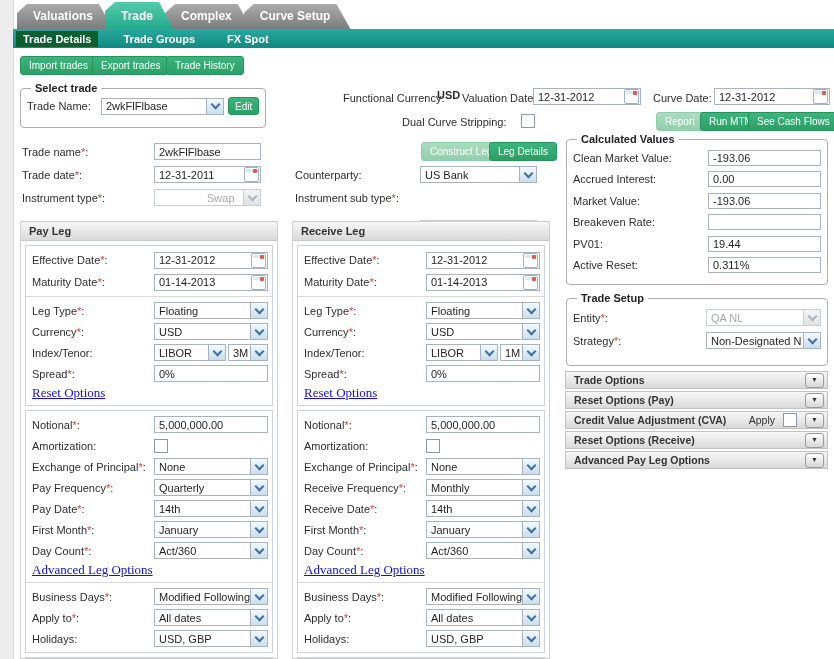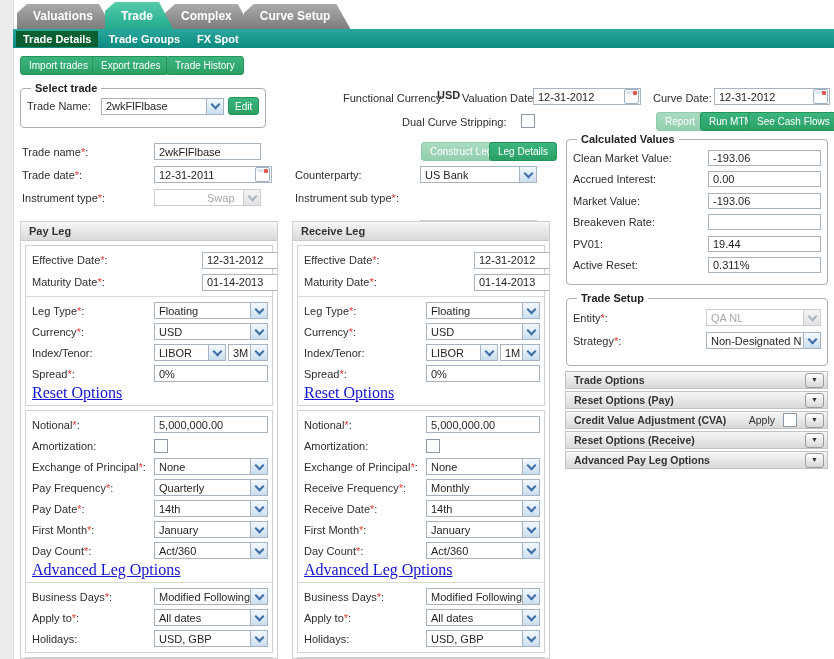--- a/index.html
+++ b/index.html
@@ -9,21 +9,21 @@
 
   
   .tabbar{position:absolute;left:13px;top:3px;right:0;height:26px;display:flex;align-items:flex-end;padding-left:4px;}
   .tab{position:relative;color:#fff;font-weight:bold;font-size:12px;padding:5px 20px 6px 16px;margin-right:-8px;
        background:linear-gradient(#ababab,#7c7c7c);
        clip-path:polygon(0 100%,0 9px,10px 0,calc(100% - 14px) 0,100% 100%);}
   .tab.active{background:linear-gradient(#55cbaa,#22ab8d);z-index:5;padding-top:7px;}
 
   
   .subnav{position:absolute;left:13px;top:29px;right:0;height:19px;
-          background:linear-gradient(#2aa89e,#0e8b81);display:flex;align-items:center;gap:3px;padding-left:3px;}
+          background:linear-gradient(#2aa89e,#0e8b81);display:flex;align-items:center;gap:18px;padding-left:3px;}
   .subnav-item{color:#fff;font-weight:bold;font-size:11px;padding:2px 7px;white-space:nowrap;}
   .subnav-item.selected{background:#0a5f30;}
 
   
   .gbtn{display:inline-flex;align-items:center;justify-content:center;color:#fff;font-size:10px;
         background:linear-gradient(#3cb47e,#29a065);border:1px solid #259459;border-radius:3px;
         padding:0 8px;height:19px;box-sizing:border-box;white-space:nowrap;}
   .gbtn.disabled{background:#9dd4b8;background:linear-gradient(#a9dcc0,#92cfad);border-color:#8fccaa;}
 
   
@@ -37,42 +37,42 @@
   .combo.disabled{border-color:#c8ced6;}
   .combo.disabled .txt{color:#a9a9a9;}
   .combo.disabled .btn{background:linear-gradient(#f4f4f4,#e2e2e2);border-left-color:#c8ced6;}
   .combo.disabled .chev{border-color:#a8b6c4;}
   .cal-icon{width:13px;height:13px;flex:none;margin-right:1px;border:1px solid #9db1c4;border-radius:2px;
         background:#fdfdfd;position:relative;}
   .cal-icon::before{content:'';position:absolute;left:1px;right:1px;top:1px;height:3px;background:#dde7ef;}
   .cal-icon::after{content:'';position:absolute;right:1px;top:1px;width:4px;height:4px;background:#e2574c;border-radius:1px;}
   .checkbox{width:12px;height:12px;border:1px solid #8b98a5;background:#fff;box-sizing:content-box;}
   .req{color:#e03b30;}
-  a.leglink{color:#1212cf;font-family:"Liberation Serif",serif;font-size:16px;text-decoration:underline;cursor:pointer;}
+  a.leglink{color:#1212cf;font-family:"Liberation Serif",serif;font-size:13px;text-decoration:underline;cursor:pointer;}
 
   
   fieldset{border:1px solid #aeaeae;border-radius:4px;margin:0;padding:2px 6px;position:absolute;box-sizing:border-box;}
   legend{font-weight:bold;font-size:11px;color:#222;padding:0 4px;margin-left:4px;}
 
   
   .acc{height:16px;background:linear-gradient(#f7f7f7,#d9d9d9);border:1px solid #c2c2c2;
        display:flex;align-items:center;padding:0 3px 0 8px;margin-bottom:2px;}
   .acc .albl{font-weight:bold;font-size:10.5px;color:#333;flex:1;}
   .acc-btn{width:17px;height:13px;border:1px solid #9b9b9b;border-radius:3px;flex:none;
        background:linear-gradient(#ffffff,#d6d6d6);font-size:7px;line-height:12px;text-align:center;color:#333;}
   .apply-lbl{font-size:10.5px;color:#333;margin-right:8px;}
   .acc .checkbox{margin-right:8px;}
 
   
   .leg-panel{position:absolute;top:221px;bottom:0;width:258px;border:1px solid #cfcfcf;background:#fff;box-sizing:border-box;overflow:hidden;}
   .leg-head{height:18px;background:linear-gradient(#f7f7f7,#d9d9d9);border-bottom:1px solid #c9c9c9;
        display:flex;align-items:center;padding-left:8px;font-weight:bold;color:#333;}
   .sub-box{margin:4px;border:1px solid #ccd2d8;padding:3px 6px;background:#fff;}
   .frow{display:flex;align-items:center;height:21px;}
-  .frow.tall{height:22px;gap:48px;}
+  .frow.tall{height:22px;}
   .flabel{width:122px;flex:none;color:#2e2e2e;}
   .c114{width:114px;flex:none;}
   .c72{width:72px;flex:none;margin-right:2px;}
   .c40{width:40px;flex:none;}
   .divider{border-top:1px solid #d8d8d8;margin:3px -6px;}
   .linkrow{height:18px;display:flex;align-items:center;}
 
   .abs{position:absolute;}
   .lbl{position:absolute;white-space:nowrap;color:#2e2e2e;}
   .bold{font-weight:bold;}
@@ -137,21 +137,21 @@
   <div class="checkbox abs" style="left:521px;top:114px;"></div>
   <div class="gbtn disabled abs" style="left:656px;top:112px;">Report</div>
   <div class="gbtn abs" style="left:700px;top:112px;">Run MTM</div>
   <div class="gbtn abs" style="left:748px;top:112px;">See Cash Flows</div>
 
   <span class="lbl" style="left:22px;top:146px;">Trade name<span class="req">*</span>:</span>
   <div class="tinput abs" style="left:154px;top:143px;width:107px;">
     <span class="txt">2wkFlFlbase</span>
   </div>
   <span class="lbl" style="left:22px;top:169px;">Trade date<span class="req">*</span>:</span>
-  <div class="dinput abs" style="left:154px;top:166px;width:118px;gap:19px;">
+  <div class="dinput abs" style="left:154px;top:166px;width:107px;gap:19px;">
     <span class="txt">12-31-2011</span>
     <span class="cal-icon"></span>
   </div>
   <span class="lbl" style="left:22px;top:192px;">Instrument type<span class="req">*</span>:</span>
   <div class="combo disabled abs" style="left:154px;top:189px;width:107px;padding-left:48px;">
     <span class="txt">Swap</span>
     <span class="btn">
         <i class="chev"></i>
       </span>
   </div>

